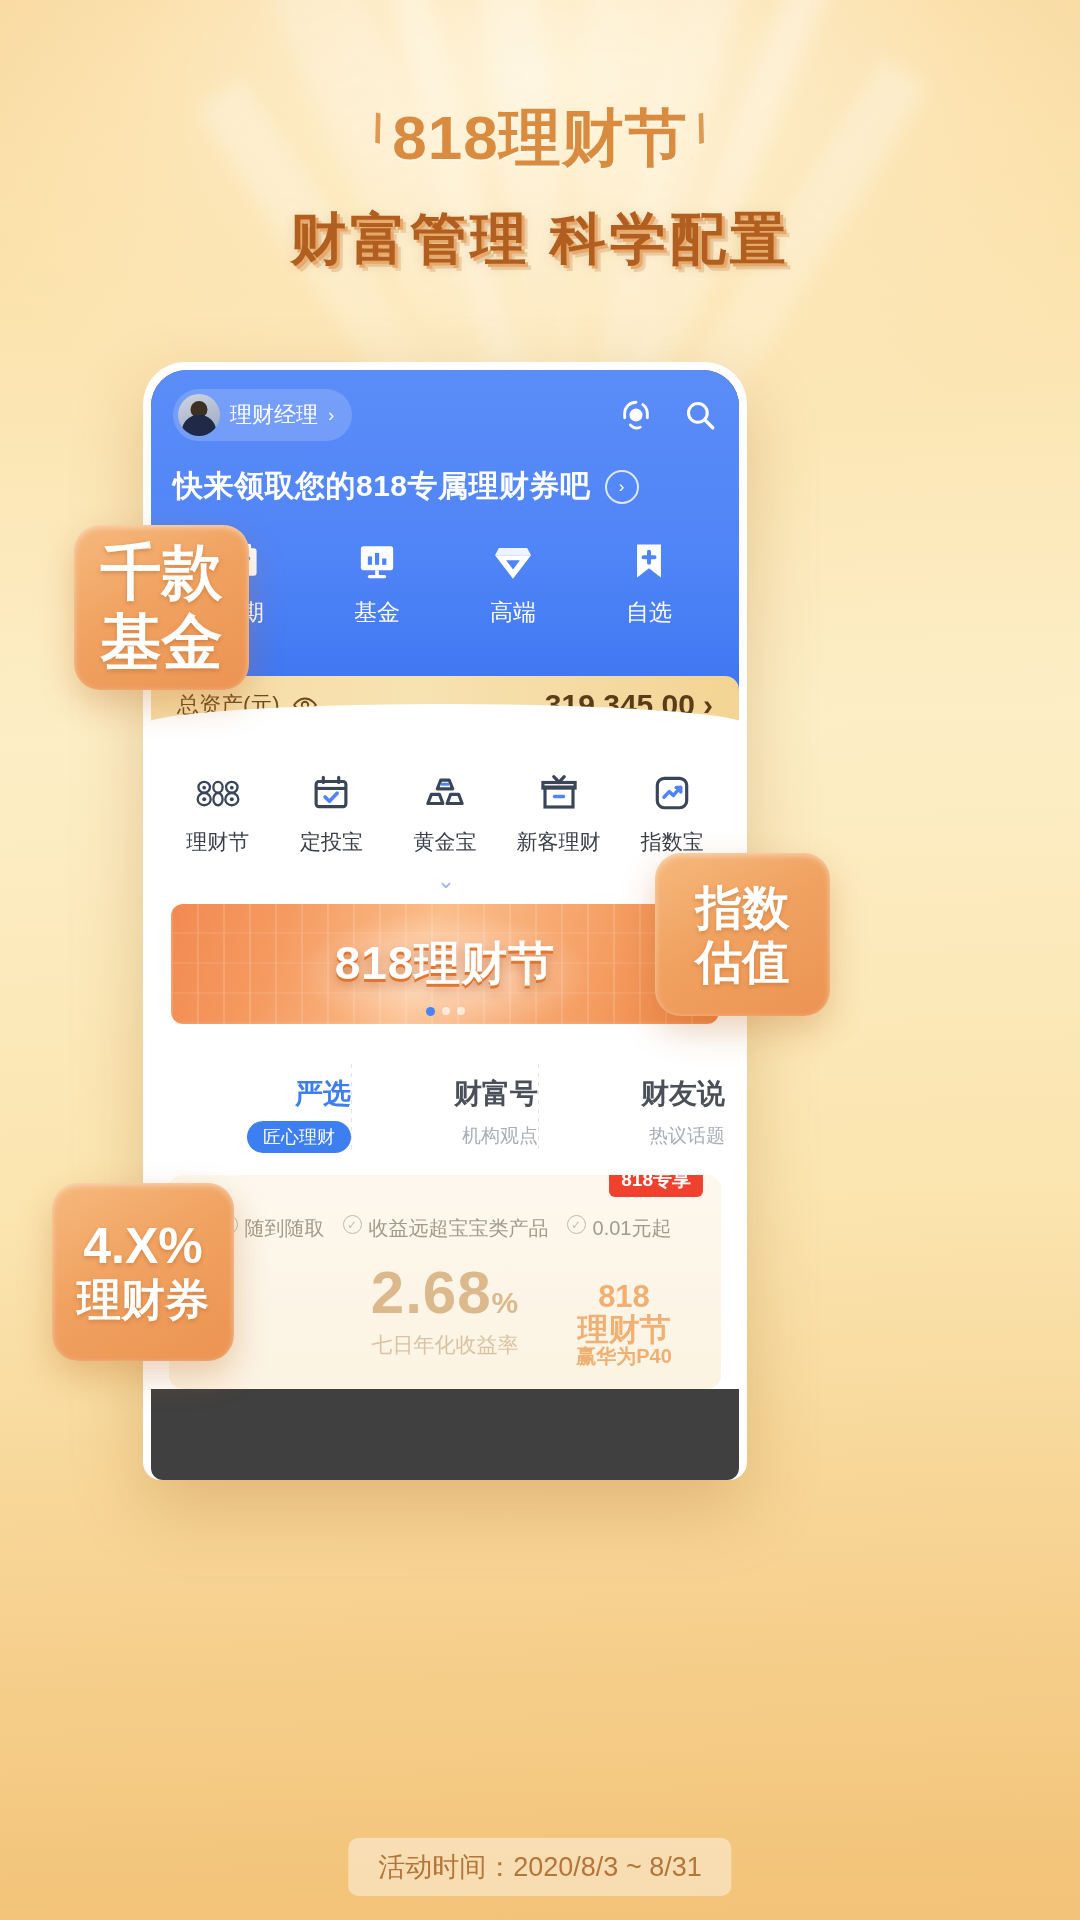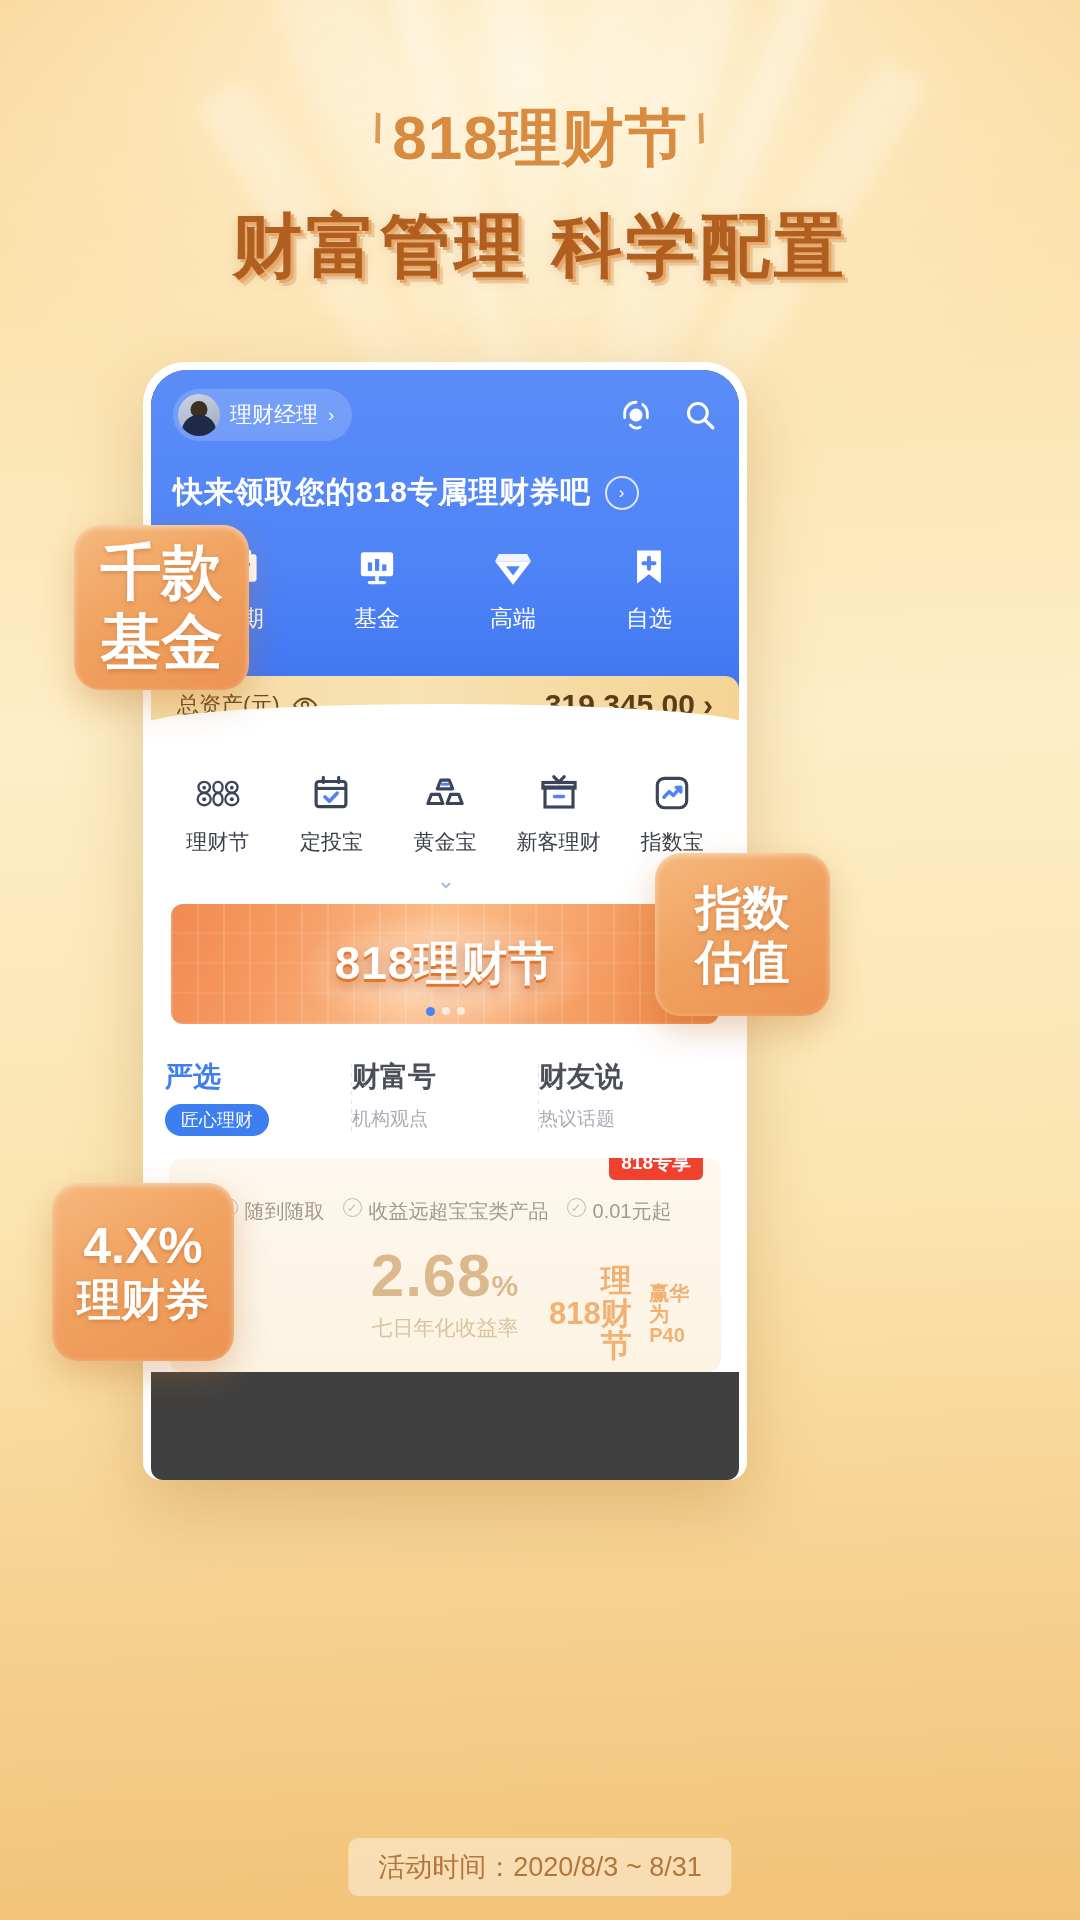--- a/index.html
+++ b/index.html
@@ -22,21 +22,21 @@
   .r7{transform:rotate(22deg) translateX(280px);} .r8{transform:rotate(32deg) translateX(400px);}
   .r2,.r5{width:86px;opacity:.38;} .r3,.r7{width:38px;opacity:.6;}
 
   
   .hero { position:relative; padding-top:96px; text-align:center; }
   .festival-logo { display:inline-flex; align-items:center; justify-content:center; gap:10px;
       font-size:62px; font-weight:bold; color:#d98c3f; letter-spacing:1px;
       text-shadow:0 2px 0 rgba(255,255,255,.45); }
   .tick { font-size:40px; color:#dc9a52; font-weight:bold; }
   .tick.l{transform:rotate(12deg) translateY(-10px);} .tick.r{transform:rotate(-12deg) translateY(-10px);}
-  .headline { margin-top:30px; font-size:70px; font-weight:bold; color:#b05f20;
+  .headline { margin-top:30px; font-size:56px; font-weight:bold; color:#b05f20;
       letter-spacing:4px; line-height:1.05;
       text-shadow: 3px 3px 0 #e8a867, 6px 6px 0 rgba(180,100,40,.22), 0 3px 12px rgba(150,80,20,.18); }
 
   
   .phone { position:absolute; left:143px; top:362px; width:604px; height:1118px;
       background:#fff; border-radius:42px 42px 18px 18px;
       box-shadow:0 28px 70px rgba(160,100,30,.28); overflow:hidden; }
   .phone-inner { position:absolute; inset:8px 8px 0 8px; border-radius:36px 36px 12px 12px; overflow:hidden; background:#404040; }
 
   .blue-top { position:relative; background:linear-gradient(180deg,#5b8df8 0%,#4f84f7 55%,#3b72f0 100%);
@@ -49,21 +49,21 @@
   .avatar::before{ content:""; position:absolute; left:50%; top:7px; width:17px; height:17px;
       border-radius:50%; background:#3b3021; transform:translateX(-50%); }
   .avatar::after{ content:""; position:absolute; left:50%; bottom:0; width:34px; height:21px;
       border-radius:16px 16px 0 0; background:#1e2a47; transform:translateX(-50%);
       box-shadow:inset 0 0 0 0 #fff; }
   .mgr-label { color:#fff; font-size:22px; }
   .chev { color:#fff; font-size:19px; opacity:.92; }
   .top-icons { display:flex; align-items:center; gap:30px; }
   .i-svc, .i-search { width:34px; height:34px; }
 
-  .promo-line { display:flex; align-items:center; gap:14px; margin-top:28px; }
+  .promo-line { display:flex; align-items:center; gap:14px; margin-top:22px; }
   .promo-text { color:#fff; font-size:30px; font-weight:bold; letter-spacing:.5px; }
   .promo-arrow { width:34px; height:34px; border:2px solid rgba(255,255,255,.8); border-radius:50%;
       color:#fff; font-size:17px; display:flex; align-items:center; justify-content:center; flex:none; }
 
   .quad { display:flex; margin-top:30px; }
   .quad-item { flex:1; text-align:center; }
   .quad-ic { height:48px; display:flex; align-items:center; justify-content:center; }
   .quad-lb { color:#fff; font-size:23px; margin-top:12px; }
 
   
@@ -94,21 +94,21 @@
   .bshine { position:absolute; inset:0; background:radial-gradient(ellipse 210px 90px at 50% 58%, rgba(255,255,255,.55), rgba(255,255,255,0) 70%); }
   .banner-word { position:absolute; inset:0; display:flex; align-items:center; justify-content:center;
       font-size:46px; font-weight:bold; color:#fff; letter-spacing:1px;
       text-shadow:0 3px 0 #e2762f, 0 6px 12px rgba(160,60,10,.45); }
   .dots { position:absolute; left:0; right:0; bottom:8px; display:flex; justify-content:center; gap:7px; }
   .dot { width:8px; height:8px; border-radius:50%; background:rgba(255,255,255,.65); }
   .dot.on { background:#4a83f5; width:9px; height:9px; }
 
   
   .tabs { display:flex; align-items:flex-start; margin-top:34px; padding:0 14px; }
-  .tab { flex:1; text-align:left; position:relative; }
+  .tab { flex:1; text-align:right; position:relative;margin-top:17px; }
   .tab-t { font-size:28px; color:#4a4f59; font-weight:bold; }
   .tab.on .tab-t { color:#3d7ef0; }
   .tab-s { font-size:19px; color:#a8adb6; margin-top:10px; }
   .tab-pill { display:inline-block; margin-top:8px; background:#3d7ef0; color:#fff;
       font-size:18px; border-radius:20px; padding:4px 16px; }
   .tab-div { width:1px; align-self:stretch; margin-top:6px;
       background:repeating-linear-gradient(180deg,#dfe2e8 0 4px, transparent 4px 9px); }
 
   
   .card { margin:22px 18px 0 18px; border-radius:14px; position:relative;
@@ -118,21 +118,21 @@
   .card-title { text-align:center; font-size:33px; color:#5b5f66; font-weight:bold; }
   .feats { display:flex; align-items:center; justify-content:center; gap:18px; margin-top:18px; }
   .feat { display:flex; align-items:flex-start; gap:7px; font-size:20px; color:#a39a8c; }
   .fchk { width:19px; height:19px; border:1.5px solid #c3b9a9; border-radius:50%;
       display:flex; align-items:center; justify-content:center; font-size:12px; color:#c3b9a9; flex:none; }
   .rate-wrap { text-align:center; margin-top:16px; }
   .rate { font-size:60px; color:#dbb98c; font-weight:bold; letter-spacing:1px;text-align:center; }
   .rate span.pct { font-size:30px; }
   .rate-lb { font-size:21px; color:#d8c3a2; margin-top:4px; }
   .p40 { position:absolute; right:22px; bottom:8px; width:150px; height:100px;
-      display:flex; flex-direction:row; align-items:center; 
+      display:flex; flex-direction:column; align-items:center; 
       color:#f0a45e; font-weight:bold; opacity:.85; line-height:1.05; }
   .p40 .l1{font-size:31px;} .p40 .l2{font-size:31px;} .p40 .l3{font-size:20px;}
 
   
   .tag { position:absolute; border-radius:26px; color:#fff; font-weight:bold; text-align:center;
       display:flex; flex-direction:column; align-items:center; justify-content:center;
       background:linear-gradient(150deg,#f6b97d 0%,#f0a261 45%,#ec9352 100%);
       box-shadow:0 14px 34px rgba(190,110,40,.32), inset 0 2px 6px rgba(255,255,255,.5);
       text-shadow:0 2px 4px rgba(160,80,20,.35); line-height:1.14; }
   .tag-1 { left:74px; top:525px; width:175px; height:165px; font-size:61px; }

